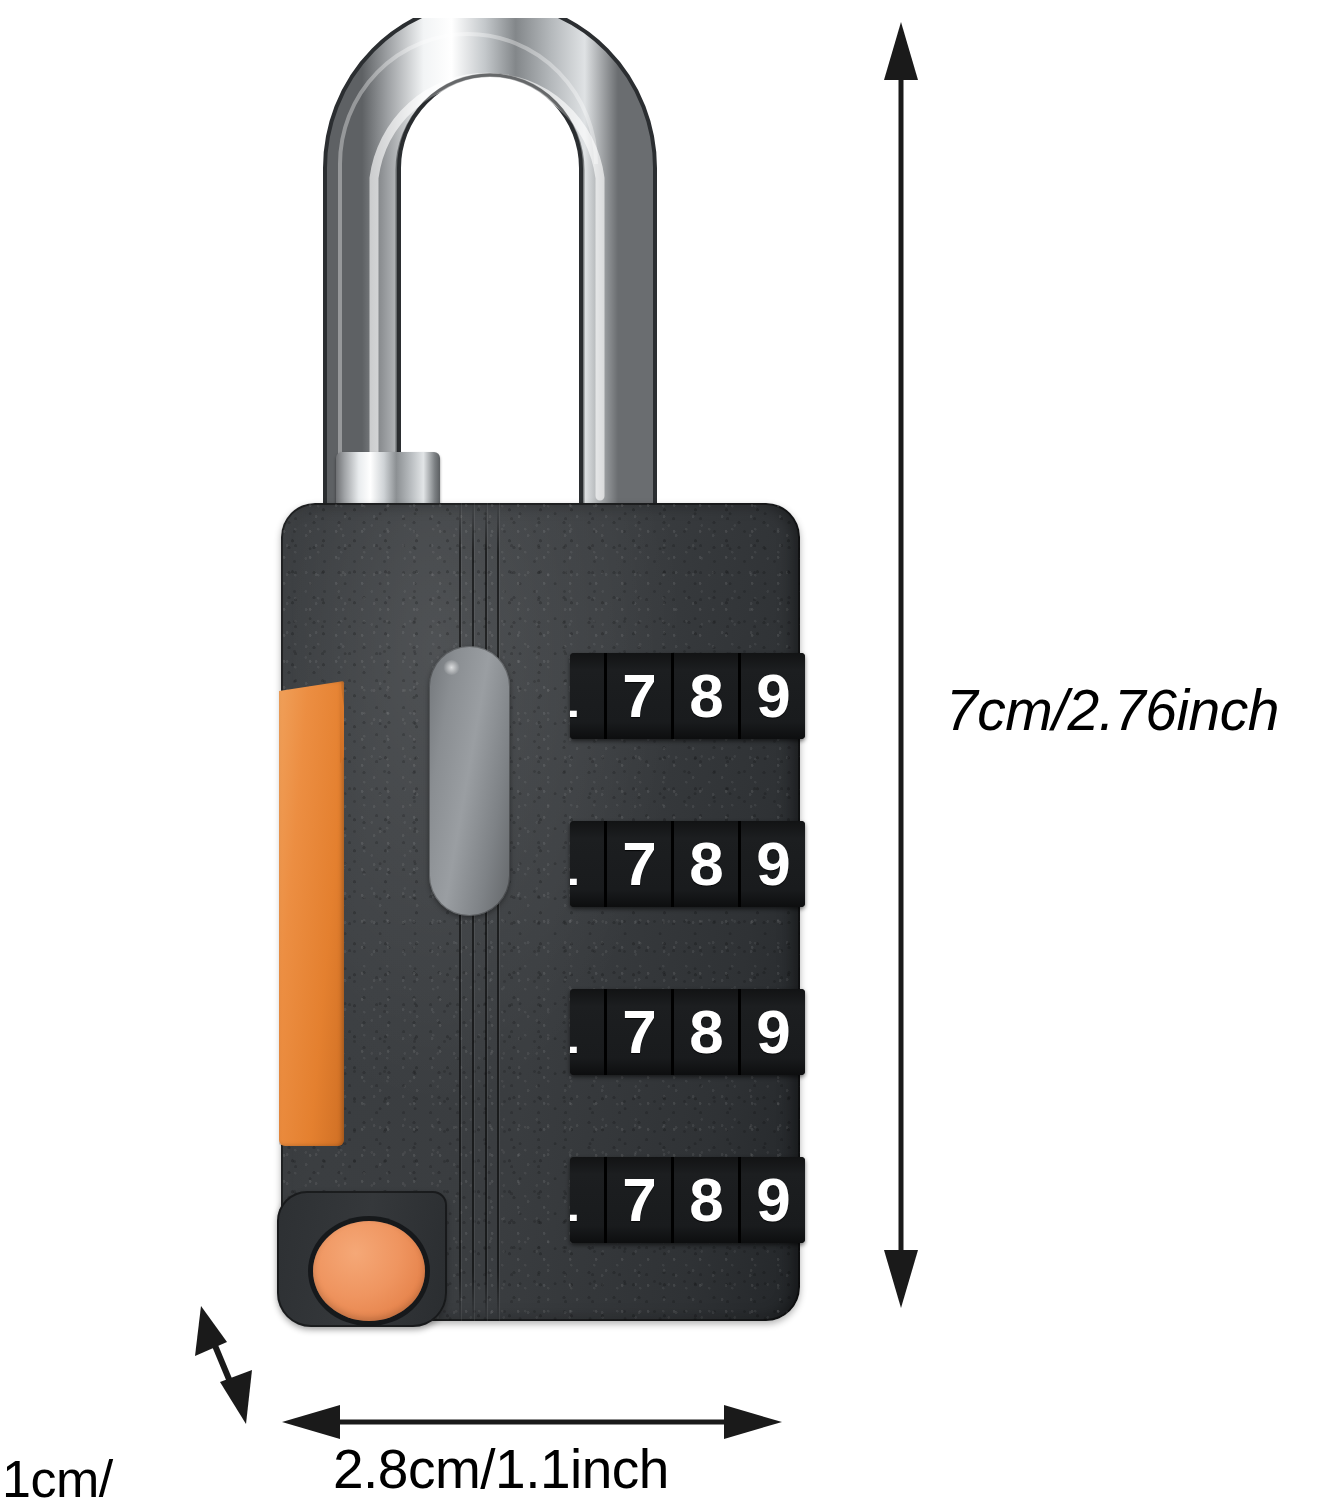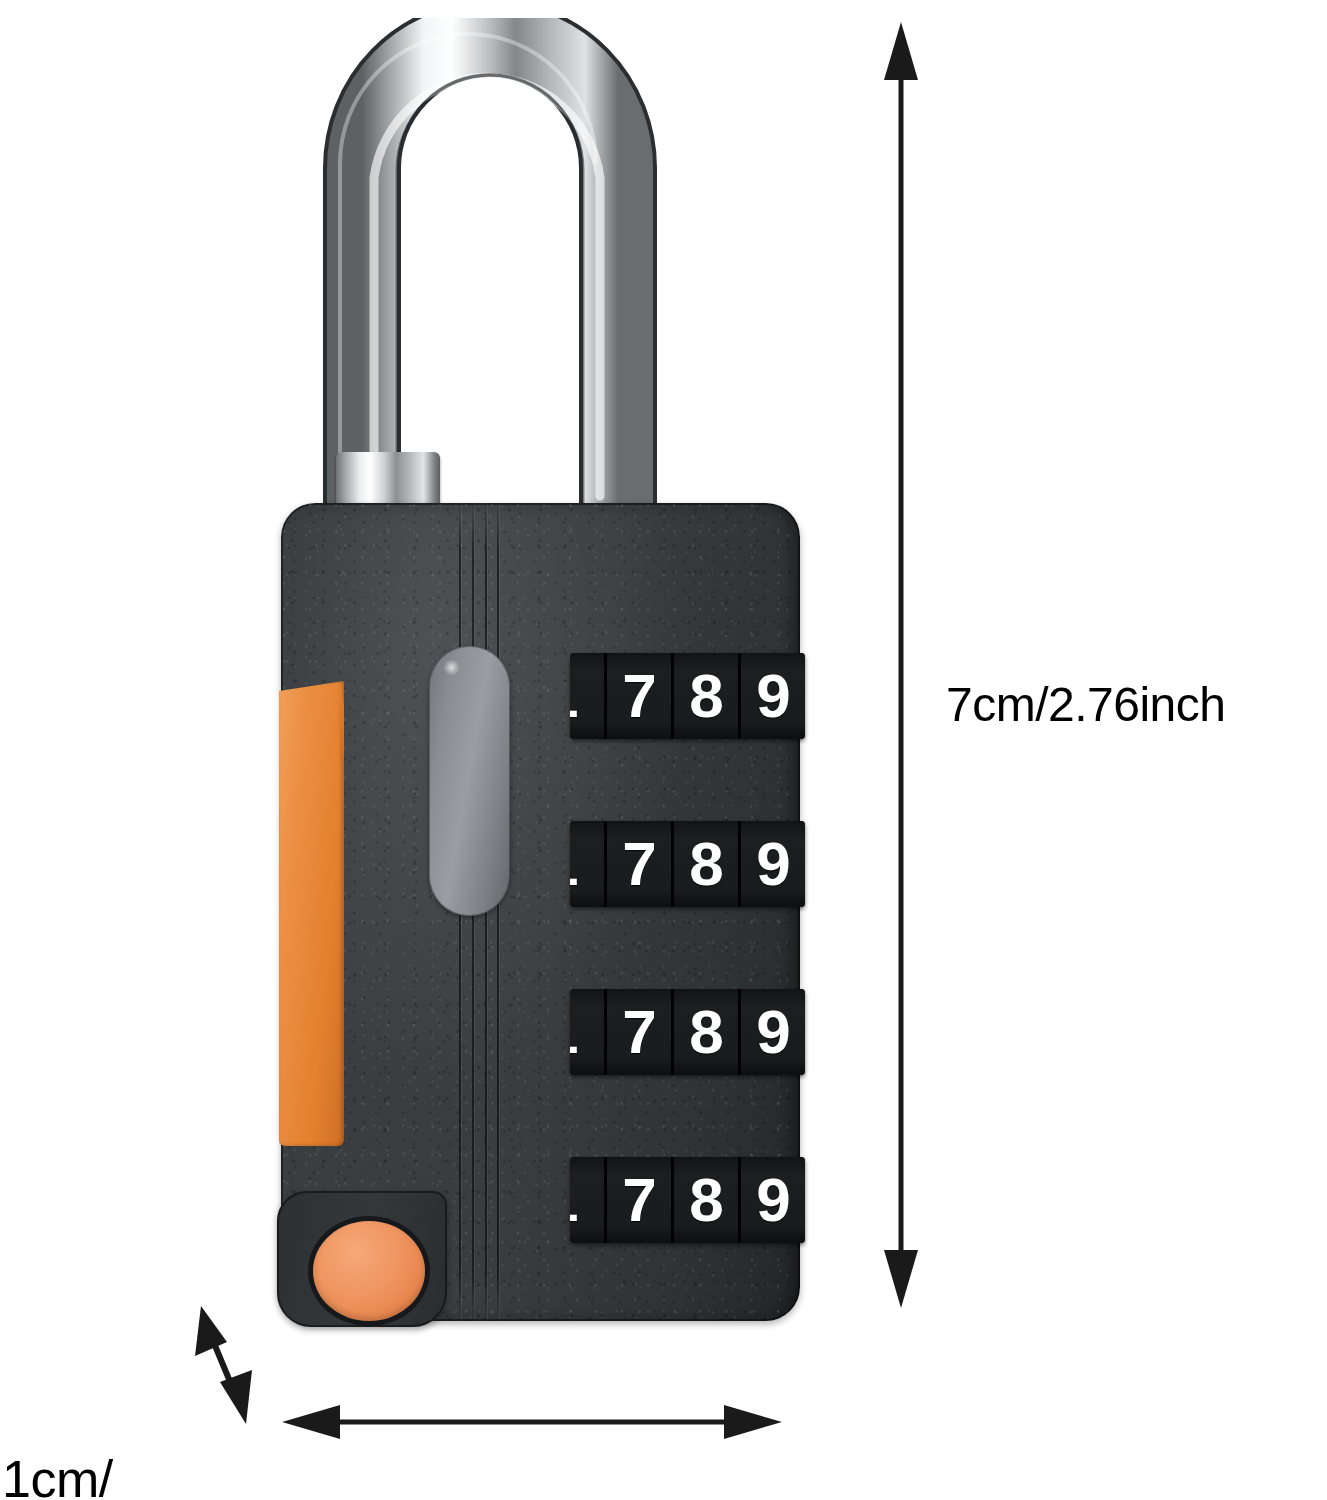--- a/index.html
+++ b/index.html
@@ -257,22 +257,23 @@
     position: absolute;
     color: #000000;
     font-family: "Liberation Sans", sans-serif;
     font-weight: 400;
     white-space: pre;
     z-index: 11;
   }
   .label-height {
     left: 946px;
     top: 677px;
-    font-size: 48px;
+    font-size: 57px;
     letter-spacing: -0.5px;
+    font-style: italic;
   }
   .label-width {
     left: 333px;
     top: 1437px;
     font-size: 55px;
     letter-spacing: -0.5px;
   }
   .label-thickness {
     left: 2px;
     top: 1334px;
@@ -419,19 +420,20 @@
 
     <g>
       <line x1="211" y1="1336" x2="236" y2="1396" stroke="#1a1a1a" stroke-width="6"></line>
       <polygon points="201,1306 195,1356 227,1342" fill="#1a1a1a"></polygon>
       <polygon points="246,1424 220,1382 252,1370" fill="#1a1a1a"></polygon>
     </g>
   </svg>
 
   <div class="dim-label label-height">7cm/2.76inch</div>
 
+  <div class="dim-label label-width">2.8cm/1.1inch</div>
 
   <div class="dim-label label-thickness">
     <div>1cm/</div>
     
   </div>
 
 </div>
 
 </body></html>

